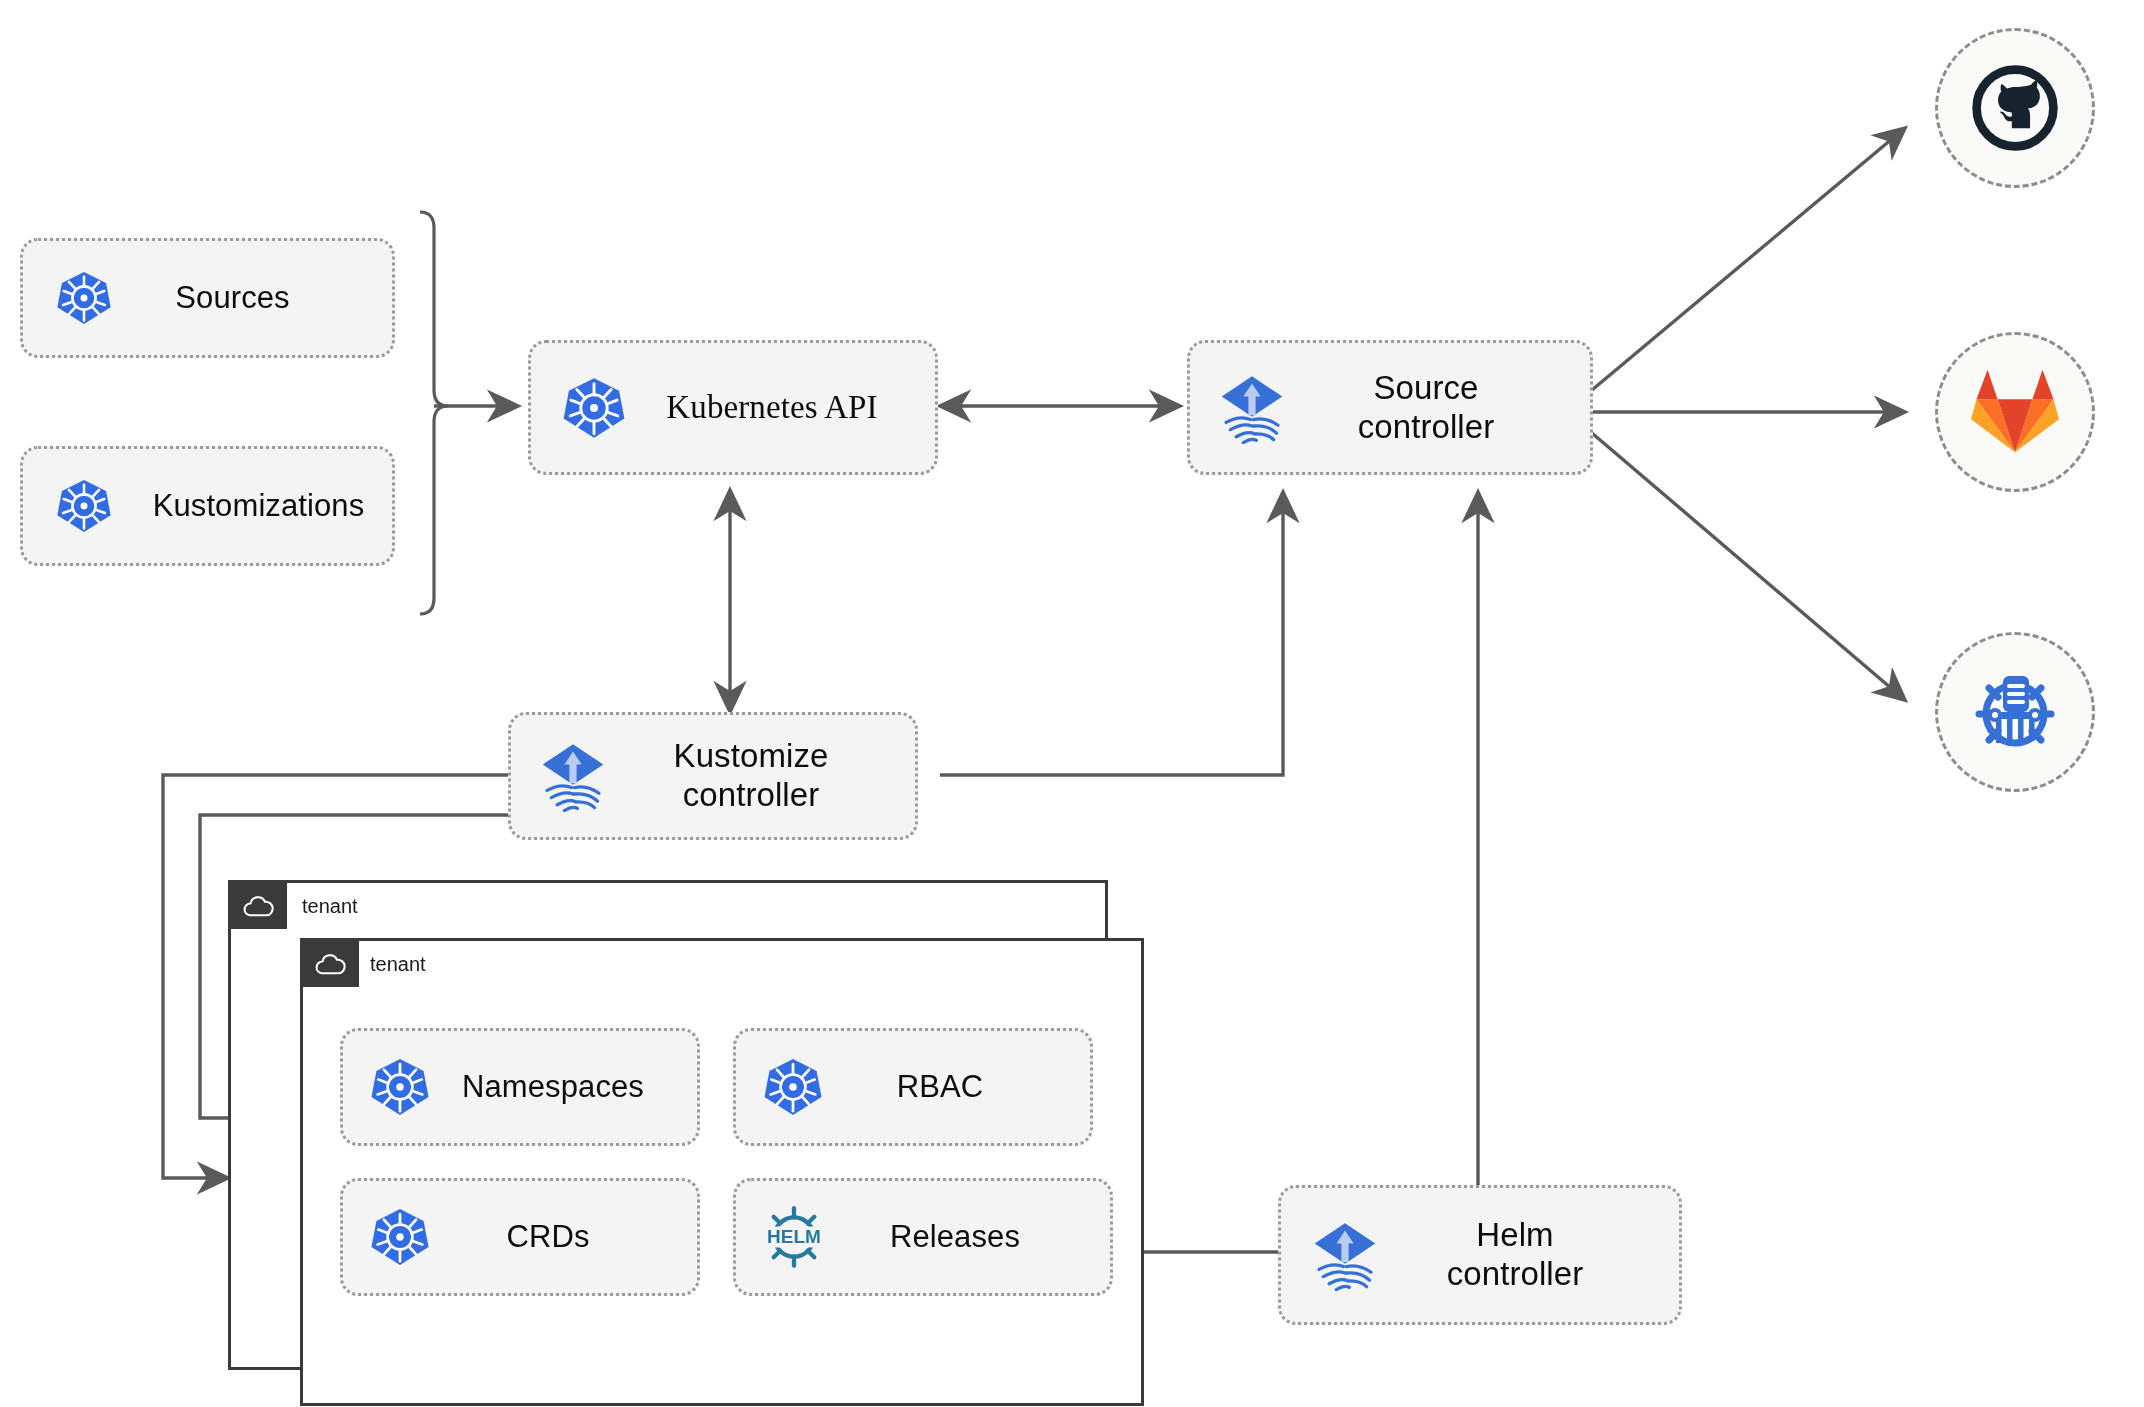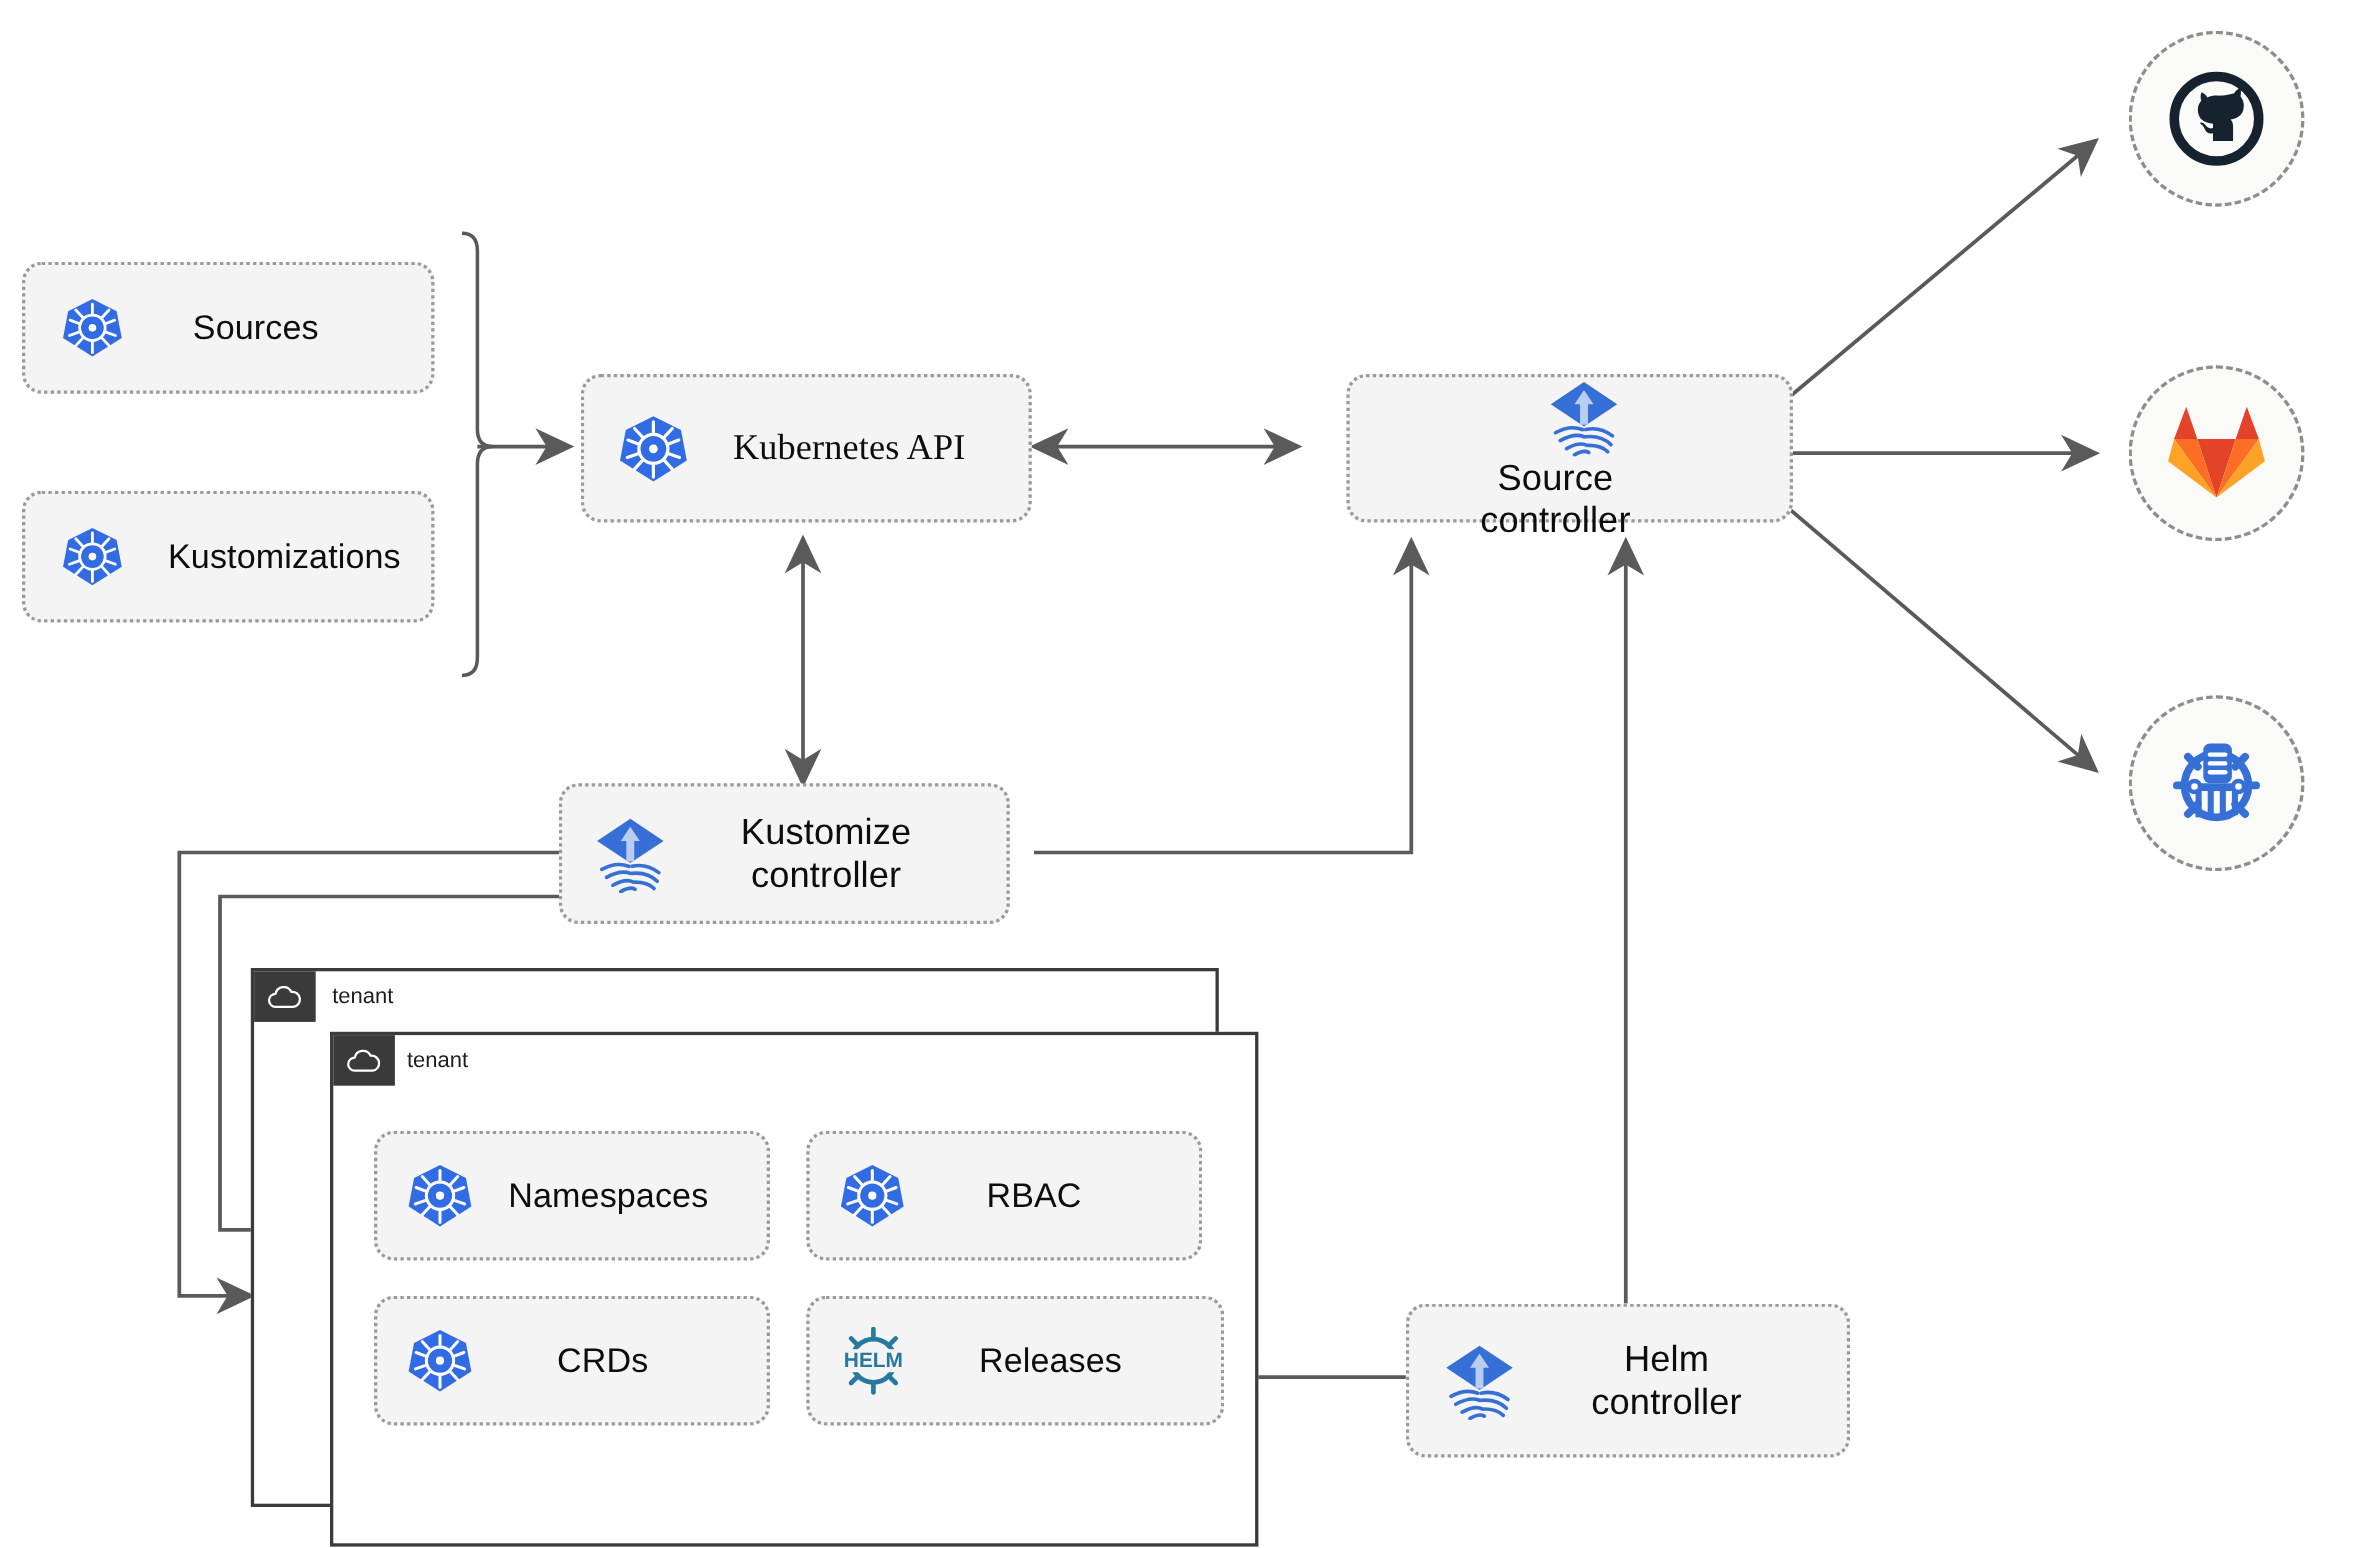--- a/index.html
+++ b/index.html
@@ -149,21 +149,21 @@
             <line x1="64" y1="35" x2="76" y2="22"></line>
           <line x1="76" y1="78" x2="64" y2="65"></line>
             <line x1="36" y1="35" x2="24" y2="22"></line>
         </g>
         <circle cx="50" cy="50" r="6" fill="#fff"></circle>
       </svg>
     </span>
     <span class="lbl" style="font-size:33px;padding-right:18px;">Kubernetes API</span>
   </div>
 
-  <div class="node" style="left:1224px;top:340px;width:406px;height:135px;flex-direction:column;">
+  <div class="node" style="left:1187px;top:340px;width:406px;height:135px;">
     <span class="ico" style="margin-left:26px;">
       <svg class="flux-ico" viewBox="0 0 100 100">
         <polygon points="50,6 92,34 50,62 8,34" fill="#3670D6"></polygon>
         <path d="M50,16 L62,34 L55,34 L55,60 L45,60 L45,34 L38,34 Z" fill="#b9cdf2"></path>
         <g stroke="#3670D6" stroke-width="4.6" fill="none" stroke-linecap="round">
           <path d="M14,70 q18,-10 34,-4"></path>
           <path d="M52,66 q18,-4 34,8"></path>
           <path d="M20,80 q18,-10 30,-5"></path>
           <path d="M52,75 q20,-2 32,10"></path>
           <path d="M28,90 q16,-9 26,-4"></path>

